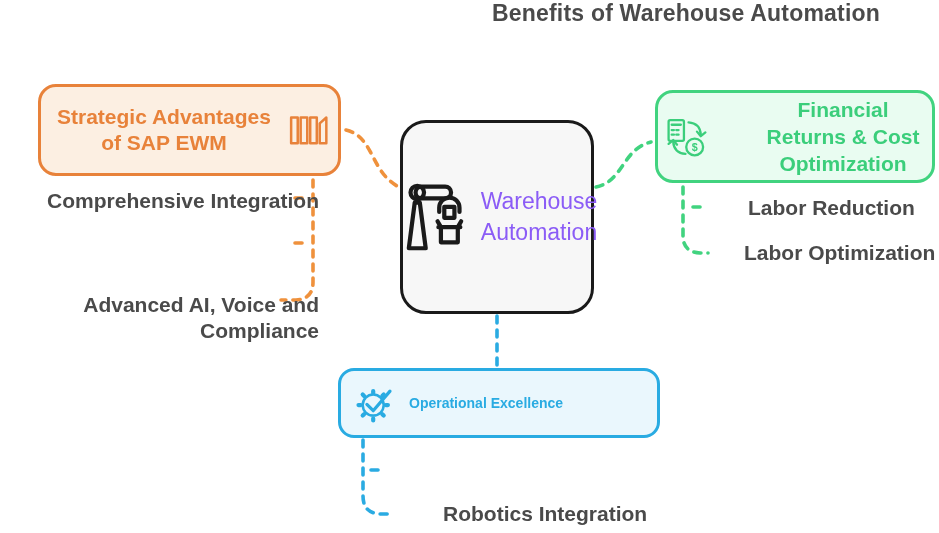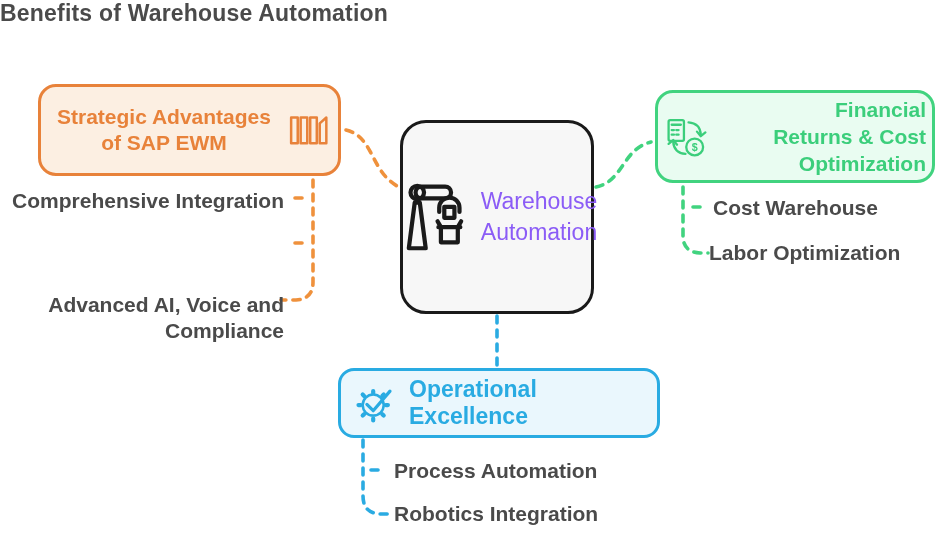--- a/index.html
+++ b/index.html
@@ -8,50 +8,50 @@
     font-family:"Liberation Sans","DejaVu Sans",sans-serif;
   }
   .conn{position:absolute;left:0;top:0;width:939px;height:533px;pointer-events:none;}
   .conn path{fill:none;stroke-linecap:round;stroke-linejoin:round;}
   .dash{stroke-width:3.6;stroke-dasharray:7 7;}
   .c-orange{stroke:#ef913c;}
   .c-green{stroke:#41d37f;}
   .c-blue{stroke:#2aabe2;}
 
   .diagram-title{
-    position:absolute;left:0;top:4;width:880px;text-align:left;
+    position:absolute;left:0;top:4;width:880px;text-align:right;
     font-size:23px;font-weight:bold;color:#4a4a4a;letter-spacing:.2px;
   }
 
   .node{
     position:absolute;box-sizing:border-box;display:flex;align-items:center;justify-content:center;
     font-weight:bold;
   }
   .node-strategic{
     left:38px;top:84px;width:303px;height:92px;background:#fcefe2;border:3px solid #e8823a;
     border-radius:18px;color:#e8823a;font-size:21px;gap:7px;padding:0 8px;
   }
   .node-strategic .node-label{width:232px;text-align:center;line-height:1.25;}
   .node-financial{
     left:655px;top:90px;width:280px;height:93px;background:#e9fcf1;border:3px solid #41d37f;
     border-radius:18px;color:#3bce7b;font-size:21px;gap:10px;padding:0 6px;justify-content:flex-start;
   }
-  .node-financial .node-label{text-align:right;line-height:1.3;width:205px;margin-left:40px;}
+  .node-financial .node-label{text-align:center;line-height:1.3;width:205px;margin-left:40px;}
   .node-operational{
     left:338px;top:368px;width:322px;height:70px;background:#eaf7fd;border:3px solid #29abe2;
-    border-radius:16px;color:#29abe2;font-size:23px;gap:12px;justify-content:flex-start;padding:0 0 0 14px;
+    border-radius:16px;color:#29abe2;font-size:14px;gap:12px;justify-content:flex-start;padding:0 0 0 14px;
   }
   .node-center{
     left:400px;top:120px;width:194px;height:194px;background:#f7f7f7;border:3px solid #1a1a1a;
     border-radius:26px;flex-direction:row;color:#8b5cf6;font-weight:normal;font-size:23px;gap:8px;
   }
   .node-center .node-label{text-align:center;line-height:1.35;width:140px;}
 
   .sub{
-    position:absolute;font-size:21px;font-weight:bold;color:#4a4a4a;line-height:1.25;
+    position:absolute;font-size:21px;font-weight:bold;color:#4a4a4a;line-height:1.25;padding-left:35px;
   }
   .sub-left{left:0;width:284px;text-align:right;}
   .icon{flex:0 0 auto;display:block;}
 </style>
 </head>
 <body>
 
 <div class="canvas">
 
   <svg class="conn" aria-hidden="true">
@@ -116,19 +116,18 @@
       </g>
       <circle cx="26" cy="33" r="15" stroke-width="3.6"></circle>
       <path d="M17,32 l9,9 L50,13" stroke-width="4.6" stroke-linejoin="round"></path>
     </svg>
     <span class="node-label">Operational Excellence</span>
   </div>
 
   <div class="sub sub-left" style="top:188px;">Comprehensive Integration</div>
   <div class="sub sub-left" style="top:292px;">Advanced AI, Voice and Compliance</div>
 
-  <div class="sub" style="left:713px;top:195px;">Cost Warehouse</div>
+  <div class="sub" style="left:713px;top:195px;">Labor Reduction</div>
   <div class="sub" style="left:709px;top:240px;">Labor Optimization</div>
 
-  <div class="sub" style="left:394px;top:458px;">Process Automation</div>
-  <div class="sub" style="left:394px;top:501px;">Robotics Integration</div>
+  <div class="sub" style="left:408px;top:501px;">Robotics Integration</div>
 
 </div>
 
 </body></html>

